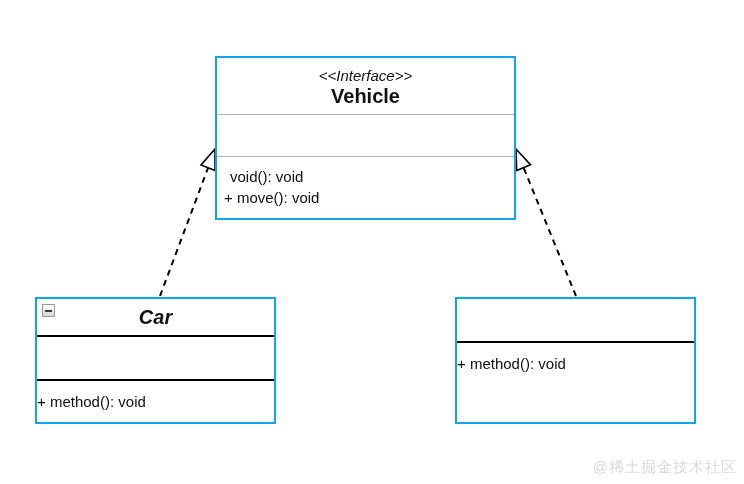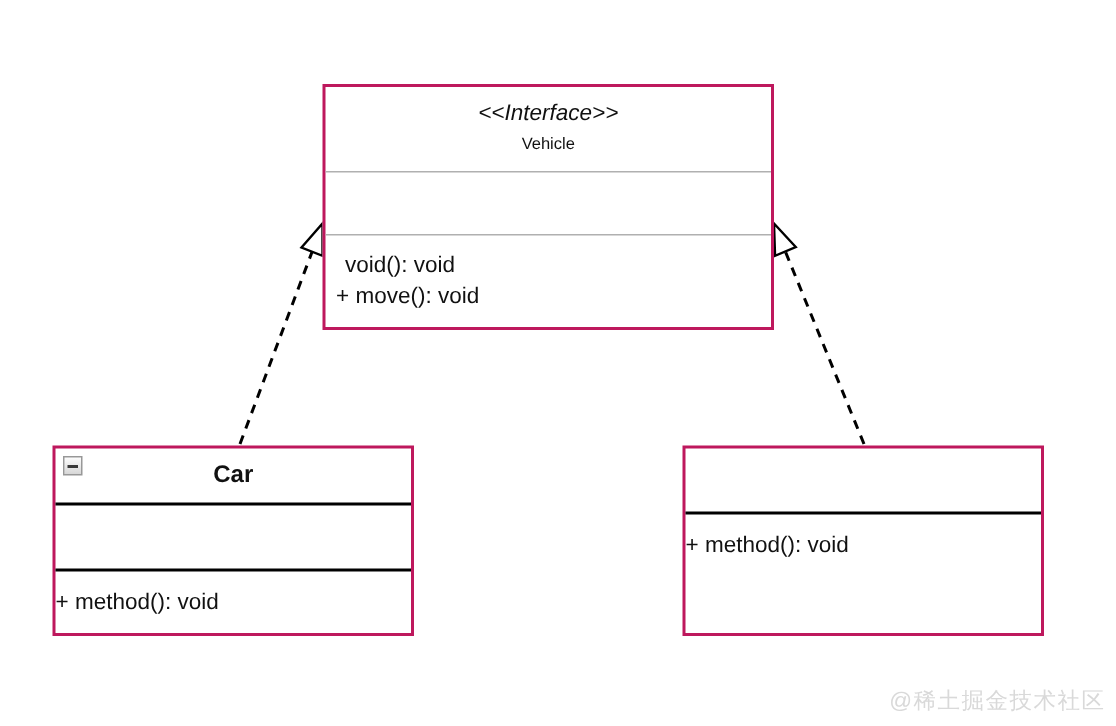--- a/index.html
+++ b/index.html
@@ -17,21 +17,21 @@
   }
   .arrows {
     position: absolute;
     left: 0; top: 0;
     width: 744px; height: 484px;
     pointer-events: none;
   }
   .uml-box {
     position: absolute;
     background: #ffffff;
-    border: 2px solid #be185d;
+    border: 2px solid #0ea5e9;
     box-sizing: border-box;
     color: #111111;
   }
   
   .box-vehicle {
     left: 215px; top: 56px;
     width: 301px; height: 164px;
   }
   .box-vehicle .sec-header {
     height: 56px;
@@ -40,22 +40,22 @@
     flex-direction: column;
     align-items: center;
     justify-content: center;
   }
   .box-vehicle .stereotype {
     font-style: italic;
     font-size: 15px;
     line-height: 19px;
   }
   .box-vehicle .box-title {
-    font-weight: normal;
-    font-size: 11px;
+    font-weight: bold;
+    font-size: 20px;
     line-height: 22px;
   }
   .box-vehicle .sec-attrs {
     height: 41px;
     border-bottom: 1px solid #b0b0b0;
   }
   .box-vehicle .sec-methods {
     padding: 9px 4px 0 7px;
     font-size: 15px;
     line-height: 21px;
@@ -73,21 +73,22 @@
   .box-class .sec-header {
     position: relative;
     height: 36px;
     border-bottom: 2px solid #000000;
     display: flex;
     align-items: center;
     justify-content: center;
   }
   .box-class .box-title {
     font-weight: bold;
-    font-size: 16px;
+    font-size: 20px;
+    font-style: italic;
   }
   .box-class .sec-attrs {
     height: 44px;
     border-bottom: 2px solid #000000;
     box-sizing: border-box;
   }
   .box-class .sec-methods {
     height: 41px;
     display: flex;
     align-items: center;

